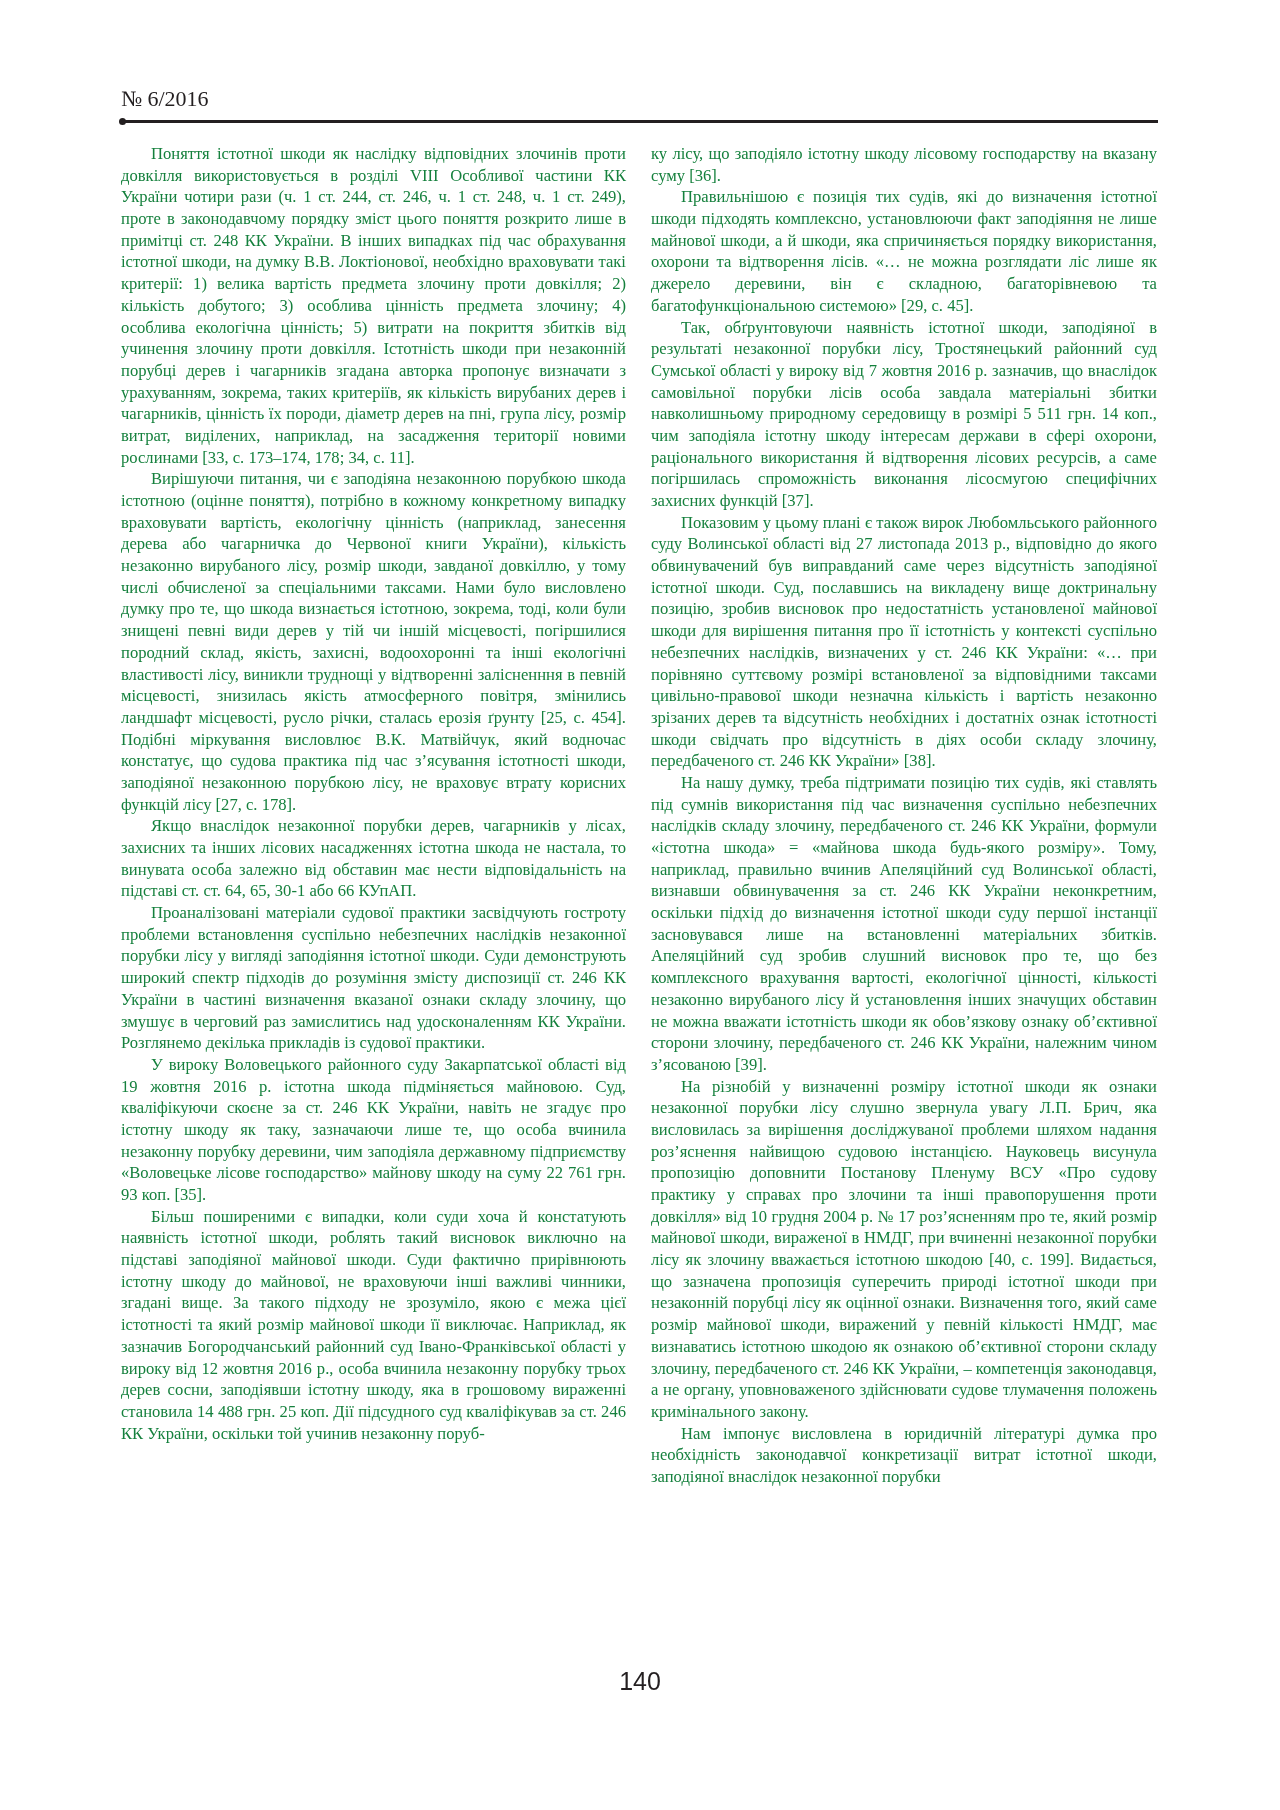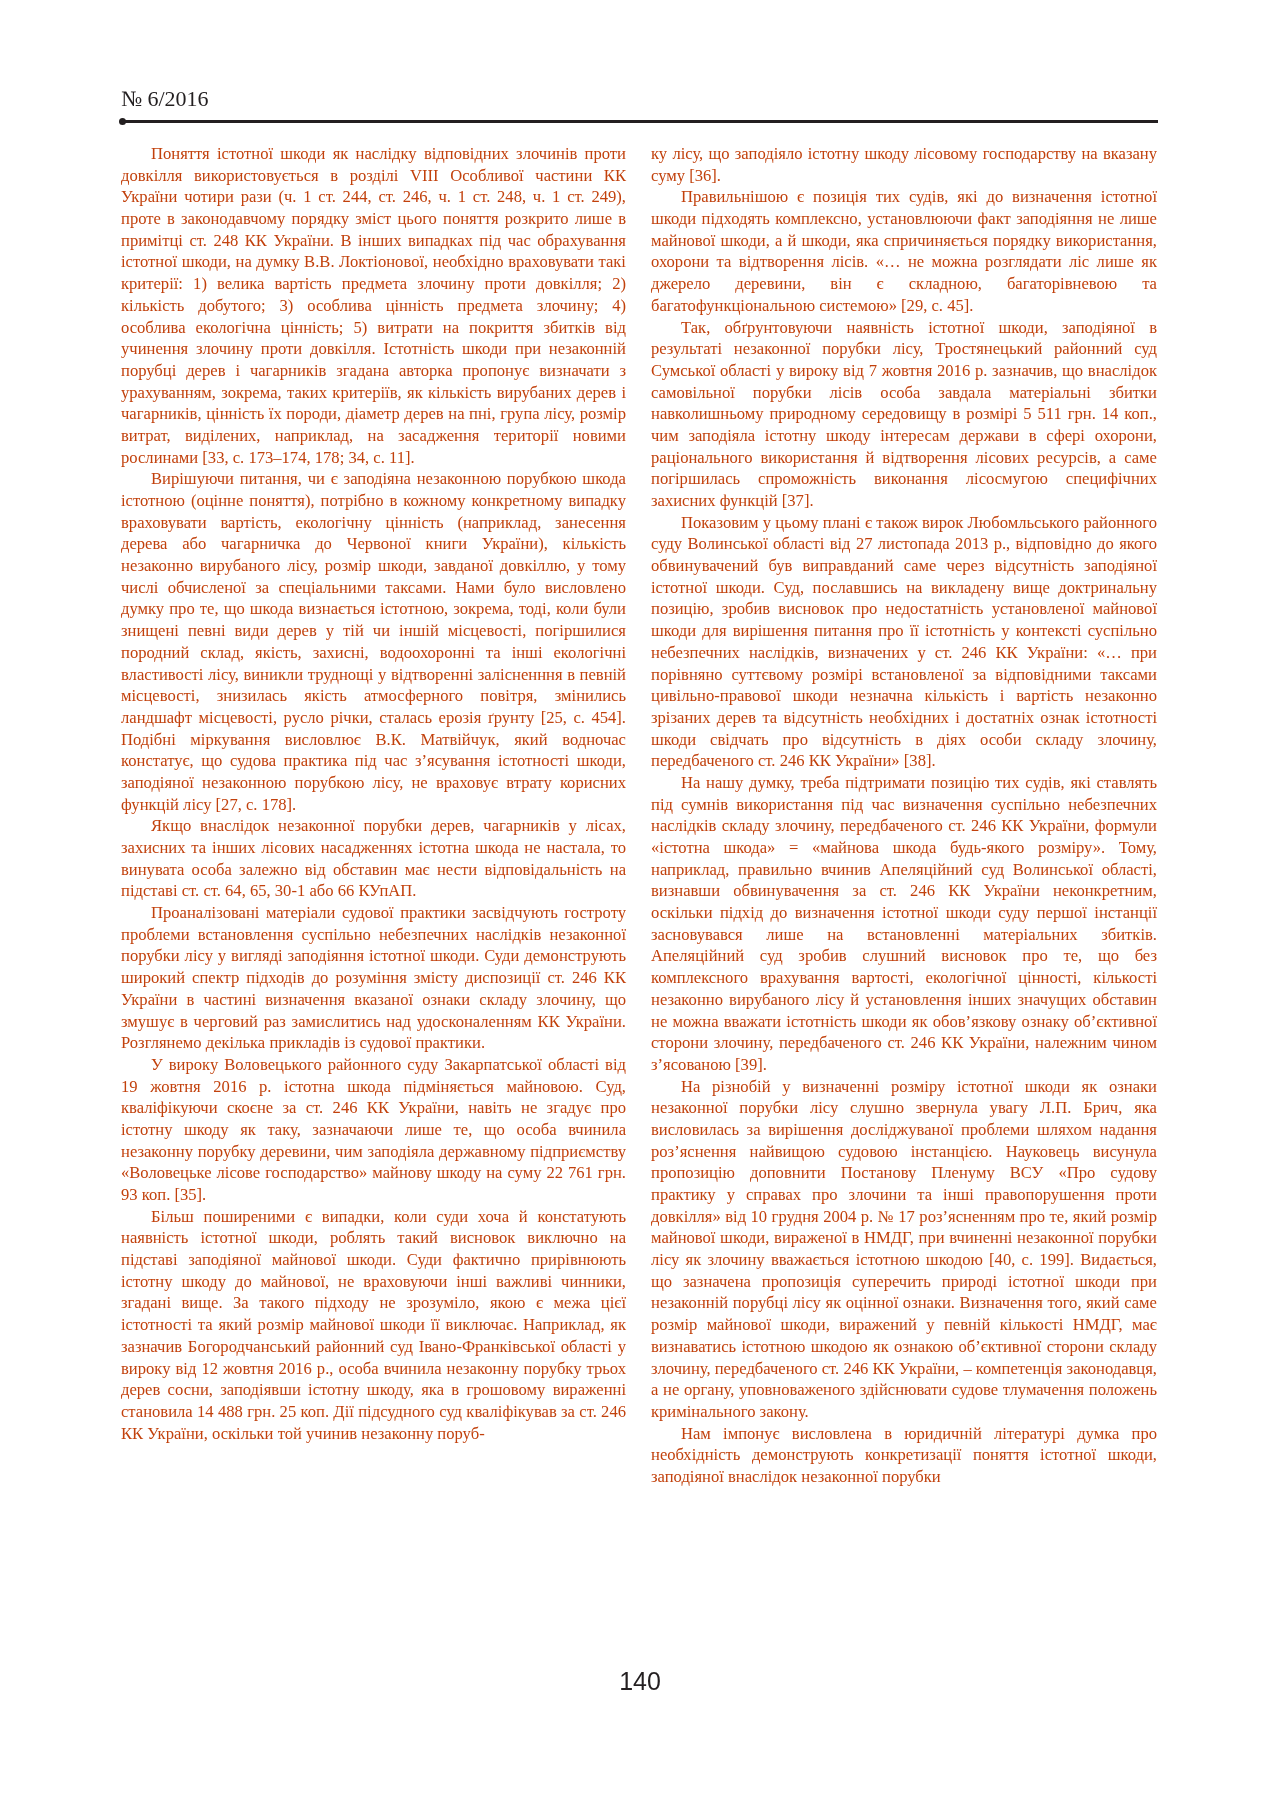--- a/index.html
+++ b/index.html
@@ -11,21 +11,21 @@
   }
   .rule {
     position: absolute; left: 123px; top: 120px; width: 1035px; height: 3px; background: #231f20;
   }
   .rule-dot {
     position: absolute; left: 119px; top: 118px; width: 7px; height: 7px; border-radius: 50%; background: #231f20;
   }
   .col {
     position: absolute; top: 143px;
     font-family: "Liberation Serif", serif; font-size: 16.6px; line-height: 21.68px;
-    text-align: justify; hyphens: manual; color: #c2410c;
+    text-align: justify; hyphens: manual; color: #15803d;
   }
   .col-left { left: 121px; width: 505px; }
   .col-right { left: 651px; width: 506px; font-family: Liberation Serif, serif; }
   .col p { margin: 0; text-indent: 30px; }
   .col p.cont { text-indent: 0; }
   .pagenum {
     position: absolute; left: 0; width: 1280px; top: 1667px; text-align: center;
     font-family: "Liberation Sans", sans-serif; font-size: 25px; color: #231f20;
   }
 </style>
@@ -46,17 +46,17 @@
     <p>Більш поширеними є випадки, коли суди хоча й констатують наявність істотної шкоди, роблять такий висновок виключно на підставі заподіяної майнової шкоди. Суди фактично прирівнюють істотну шкоду до майнової, не враховуючи інші важливі чинники, згадані вище. За такого підходу не зрозуміло, якою є межа цієї істотності та який розмір майнової шкоди її виключає. Наприклад, як зазначив Богородчанський районний суд Івано-Франківської області у вироку від 12 жовтня 2016 р., особа вчинила незаконну порубку трьох дерев сосни, заподіявши істотну шкоду, яка в грошовому вираженні становила 14 488 грн. 25 коп. Дії підсудного суд кваліфікував за ст. 246 КК України, оскільки той учинив незаконну поруб-</p>
   </div>
 
   <div class="col col-right">
     <p class="cont">ку лісу, що заподіяло істотну шкоду лісовому господарству на вказану суму [36].</p>
     <p>Правильнішою є позиція тих судів, які до визначення істотної шкоди підходять комплексно, установлюючи факт заподіяння не лише майнової шкоди, а й шкоди, яка спричиняється порядку використання, охорони та відтворення лісів. «… не можна розглядати ліс лише як джерело деревини, він є складною, багаторівневою та багатофункціональною системою» [29, с. 45].</p>
     <p>Так, обґрунтовуючи наявність істотної шкоди, заподіяної в результаті незаконної порубки лісу, Тростянецький районний суд Сумської області у вироку від 7 жовтня 2016 р. зазначив, що внаслідок самовільної порубки лісів особа завдала матеріальні збитки навколишньому природному середовищу в розмірі 5 511 грн. 14 коп., чим заподіяла істотну шкоду інтересам держави в сфері охорони, раціонального використання й відтворення лісових ресурсів, а саме погіршилась спроможність виконання лісосмугою специфічних захисних функцій [37].</p>
     <p>Показовим у цьому плані є також вирок Любомльського районного суду Волинської області від 27 листопада 2013 р., відповідно до якого обвинувачений був виправданий саме через відсутність заподіяної істотної шкоди. Суд, пославшись на викладену вище доктринальну позицію, зробив висновок про недостатність установленої майнової шкоди для вирішення питання про її істотність у контексті суспільно небезпечних наслідків, визначених у ст. 246 КК України: «… при порівняно суттєвому розмірі встановленої за відповідними таксами цивільно-правової шкоди незначна кількість і вартість незаконно зрізаних дерев та відсутність необхідних і достатніх ознак істотності шкоди свідчать про відсутність в діях особи складу злочину, передбаченого ст. 246 КК України» [38].</p>
     <p>На нашу думку, треба підтримати позицію тих судів, які ставлять під сумнів використання під час визначення суспільно небезпечних наслідків складу злочину, передбаченого ст. 246 КК України, формули «істотна шкода» = «майнова шкода будь-якого розміру». Тому, наприклад, правильно вчинив Апеляційний суд Волинської області, визнавши обвинувачення за ст. 246 КК України неконкретним, оскільки підхід до визначення істотної шкоди суду першої інстанції засновувався лише на встановленні матеріальних збитків. Апеляційний суд зробив слушний висновок про те, що без комплексного врахування вартості, екологічної цінності, кількості незаконно вирубаного лісу й установлення інших значущих обставин не можна вважати істотність шкоди як обов’язкову ознаку об’єктивної сторони злочину, передбаченого ст. 246 КК України, належним чином з’ясованою [39].</p>
     <p>На різнобій у визначенні розміру істотної шкоди як ознаки незаконної порубки лісу слушно звернула увагу Л.П. Брич, яка висловилась за вирішення досліджуваної проблеми шляхом надання роз’яснення найвищою судовою інстанцією. Науковець висунула пропозицію доповнити Постанову Пленуму ВСУ «Про судову практику у справах про злочини та інші правопорушення проти довкілля» від 10 грудня 2004 р. № 17 роз’ясненням про те, який розмір майнової шкоди, вираженої в НМДГ, при вчиненні незаконної порубки лісу як злочину вважається істотною шкодою [40, с. 199]. Видається, що зазначена пропозиція суперечить природі істотної шкоди при незаконній порубці лісу як оцінної ознаки. Визначення того, який саме розмір майнової шкоди, виражений у певній кількості НМДГ, має визнаватись істотною шкодою як ознакою об’єктивної сторони складу злочину, передбаченого ст. 246 КК України, – компетенція законодавця, а не органу, уповноваженого здійснювати судове тлумачення положень кримінального закону.</p>
-    <p>Нам імпонує висловлена в юридичній літературі думка про необхідність демонструють конкретизації поняття істотної шкоди, заподіяної внаслідок незаконної порубки</p>
+    <p>Нам імпонує висловлена в юридичній літературі думка про необхідність законодавчої конкретизації витрат істотної шкоди, заподіяної внаслідок незаконної порубки</p>
   </div>
 
   <div class="pagenum">140</div>
 </div>
 
 </body></html>

